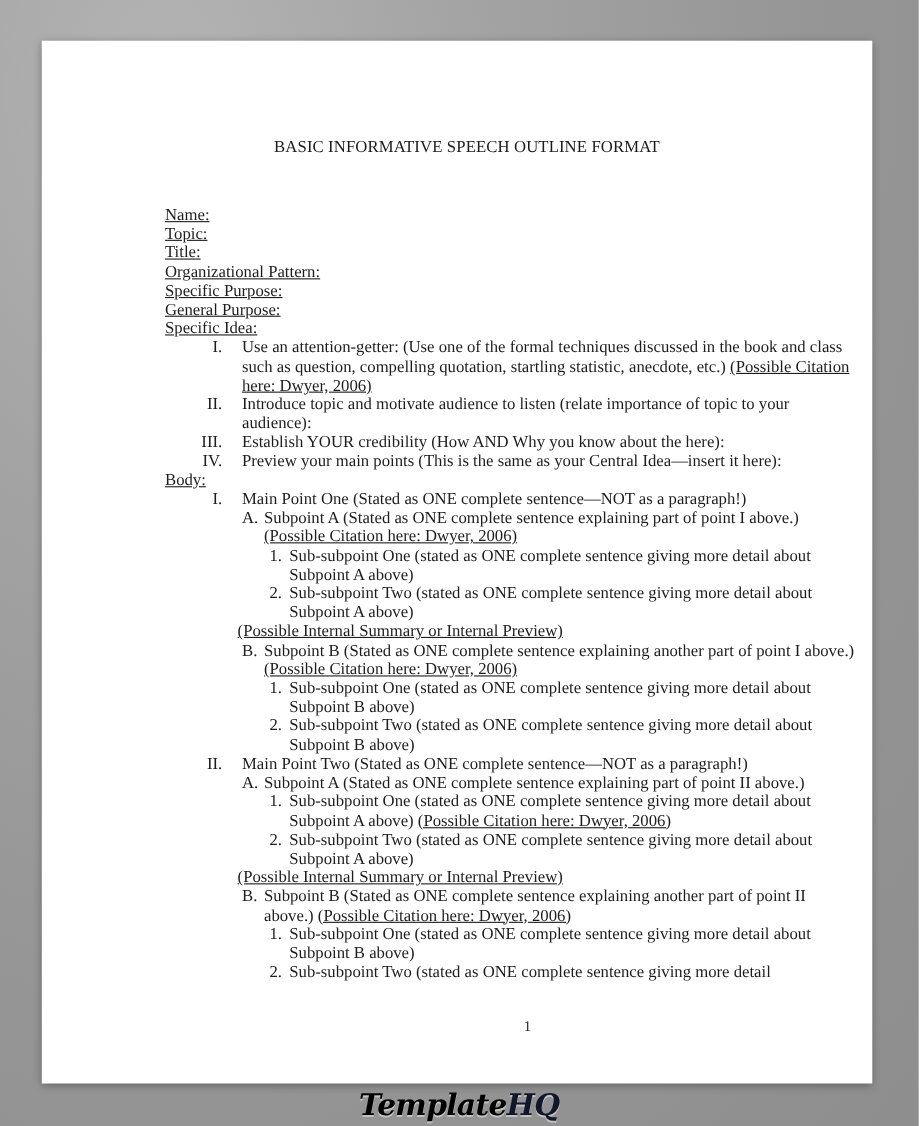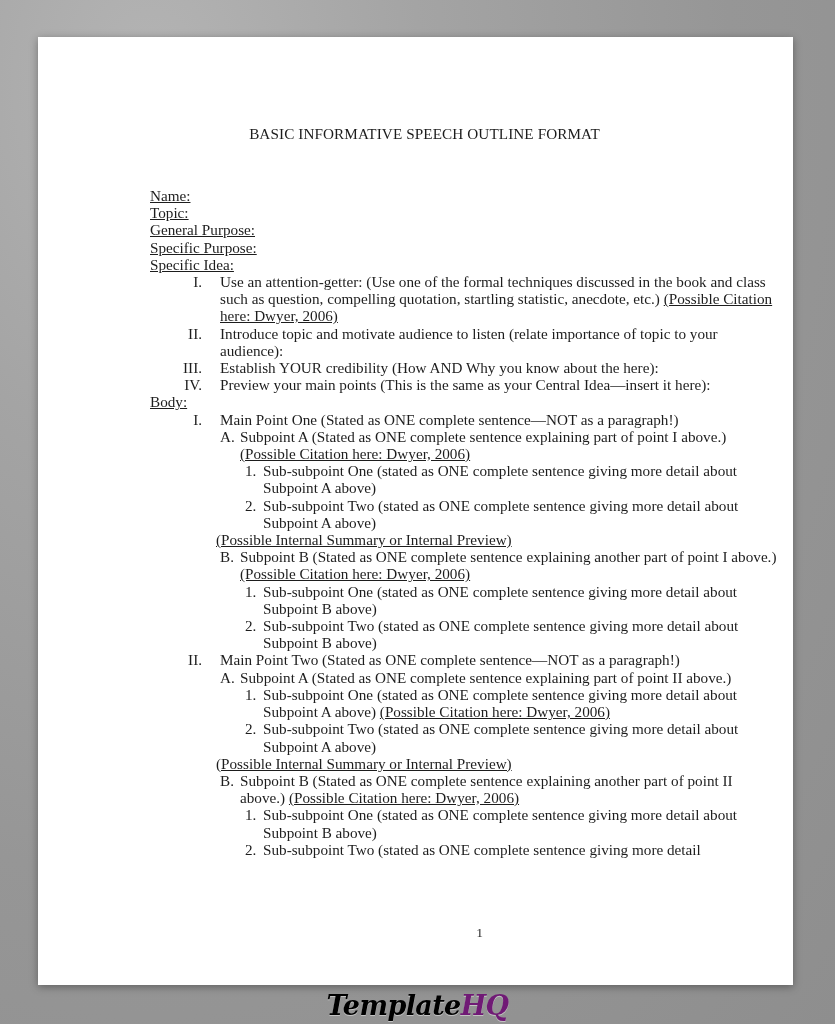--- a/index.html
+++ b/index.html
@@ -149,45 +149,51 @@
   .wm-text {
     font-family: "DejaVu Serif", serif;
     font-weight: bold;
     font-style: italic;
     font-size: 27px;
     letter-spacing: -0.6px;
     line-height: 1;
     text-shadow: 0 1px 0 rgba(255,255,255,0.45);
   }
   .wm-a { color: #000000; }
-  .wm-b { color: #701a75; }
+  .wm-b { color: #0f172a; }
 </style>
 </head>
 <body>
 
 <div class="backdrop"></div>
 
 <div class="page">
   <div class="sheet">
 
     <div class="doc-title">BASIC INFORMATIVE SPEECH OUTLINE FORMAT</div>
 
     <div class="content">
 
       <div class="field-line">
         <span class="u">Name:</span>
       </div>
       <div class="field-line">
         <span class="u">Topic:</span>
       </div>
       <div class="field-line">
+        <span class="u">Title:</span>
+      </div>
+      <div class="field-line">
+        <span class="u">Organizational Pattern:</span>
+      </div>
+      <div class="field-line">
+        <span class="u">Specific Purpose:</span>
+      </div>
+      <div class="field-line">
         <span class="u">General Purpose:</span>
-      </div>
-      <div class="field-line">
-        <span class="u">Specific Purpose:</span>
       </div>
       <div class="field-line">
         <span class="u">Specific Idea:</span>
       </div>
 
 
       <div class="lvl1">
         <span class="num">I.</span>
         <span class="txt"><span>Use an attention-getter:  (Use one of the formal techniques discussed in the book and class such as question, compelling quotation, startling statistic, anecdote, etc.)  </span><span class="u">(Possible Citation here:  Dwyer, 2006)</span></span>
       </div>

